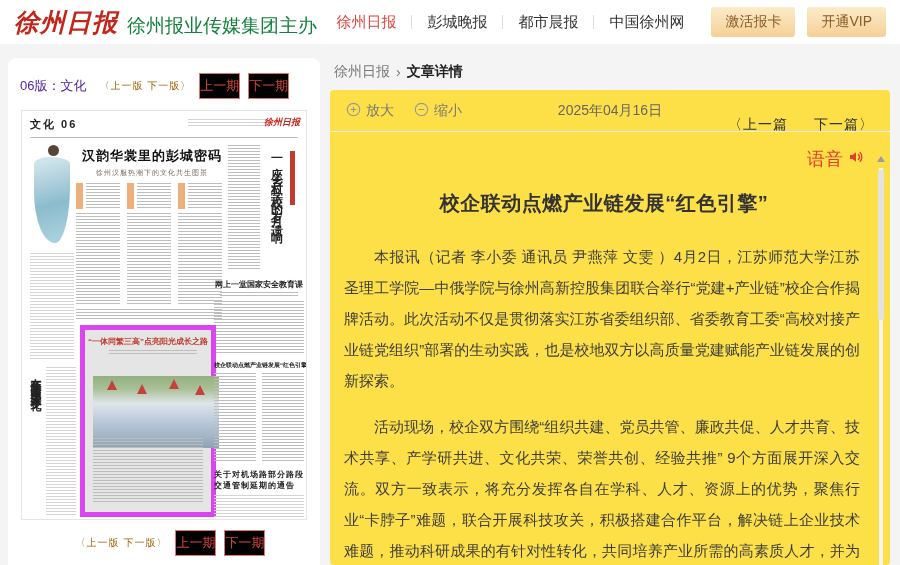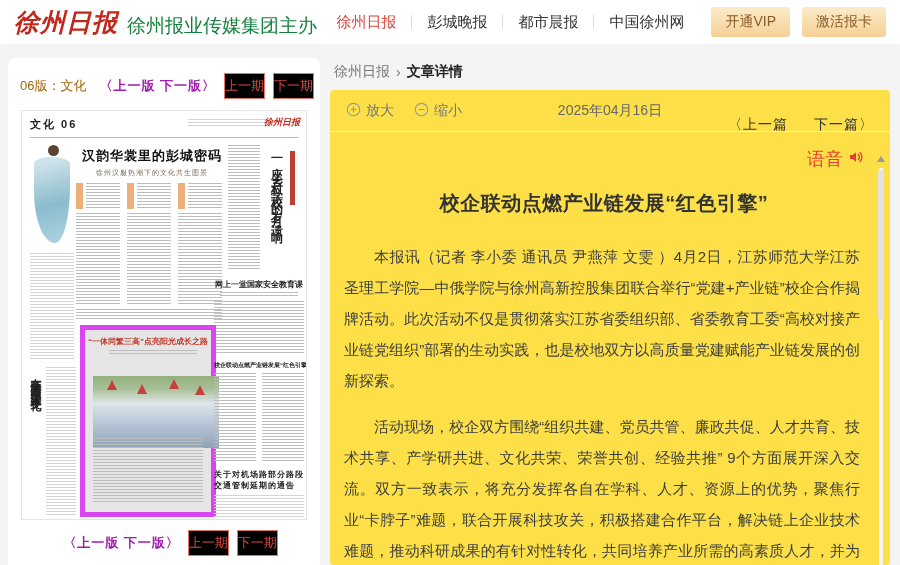--- a/index.html
+++ b/index.html
@@ -12,22 +12,22 @@
   .slogan{font-size:19px;color:#15803d;margin-left:9px;margin-top:7px;white-space:nowrap;}
   .nav{margin-left:auto;display:flex;align-items:center;}
   .nav-item{font-size:15px;color:#333;padding:0 15px;cursor:pointer;white-space:nowrap;}
   .nav-item.active{color:var(--accent-red,#d9463c);}
   .nav-sep{width:1px;height:14px;background:#ddd;}
   .pill-btn{margin-left:12px;padding:6px 14px;border-radius:3px;background:linear-gradient(180deg,#fcebc9,#f5d096);color:var(--vip-text,#8a5a28);font-size:14px;cursor:pointer;white-space:nowrap;}
 
   
   .left-card{position:absolute;left:8px;top:58px;width:312px;height:507px;background:#fff;border-radius:8px 8px 0 0;}
   .left-head{display:flex;align-items:center;padding:15px 12px 9px;}
-  .edition{font-size:13px;color:#a16207;white-space:nowrap;}
-  .page-nav{font-size:13px;color:#a21caf;margin-left:13px;letter-spacing:1px;white-space:nowrap;font-weight:bold;}
+  .edition{font-size:13px;color:#4c1d95;white-space:nowrap;}
+  .page-nav{font-size:10px;color:#a16207;margin-left:13px;letter-spacing:1px;white-space:nowrap;}
   .page-nav span{cursor:pointer;}
   .issue-btn{margin-left:8px;padding:3px 0;border:1px solid #e2766d;color:var(--accent-red,#d9463c);background:#000000;border-radius:0;font-size:13px;cursor:pointer;white-space:nowrap;}
   .left-foot{position:absolute;bottom:9px;left:0;right:0;display:flex;align-items:center;justify-content:center;}
 
   
   .paper{position:relative;margin:2px auto 0;width:286px;height:410px;border:1px solid #e4e4e4;background:#fff;overflow:hidden;cursor:pointer;}
   .ab{position:absolute;}
   .sim{background-image:repeating-linear-gradient(#bdbdbd 0 1px,transparent 1px 3px);}
   .sim.light{background-image:repeating-linear-gradient(#d4d4d4 0 1px,transparent 1px 3px);}
   .p-section{font-size:11px;font-weight:700;color:#222;letter-spacing:2px;}
@@ -74,22 +74,22 @@
   <div class="slogan">徐州报业传媒集团主办</div>
   <div class="nav">
     <div class="nav-item active">徐州日报</div>
     <div class="nav-sep"></div>
     <div class="nav-item">彭城晚报</div>
     <div class="nav-sep"></div>
     <div class="nav-item">都市晨报</div>
     <div class="nav-sep"></div>
     <div class="nav-item">中国徐州网</div>
   </div>
+  <div class="pill-btn">激活报卡</div>
   <div class="pill-btn">开通VIP</div>
-  <div class="pill-btn">激活报卡</div>
 </div>
 
 <div class="left-card">
   <div class="left-head">
     <div class="edition">06版：文化</div>
     <div class="page-nav">
       <span>〈上一版</span>
       <span>下一版〉</span>
     </div>
     <div class="issue-btn">上一期</div>

